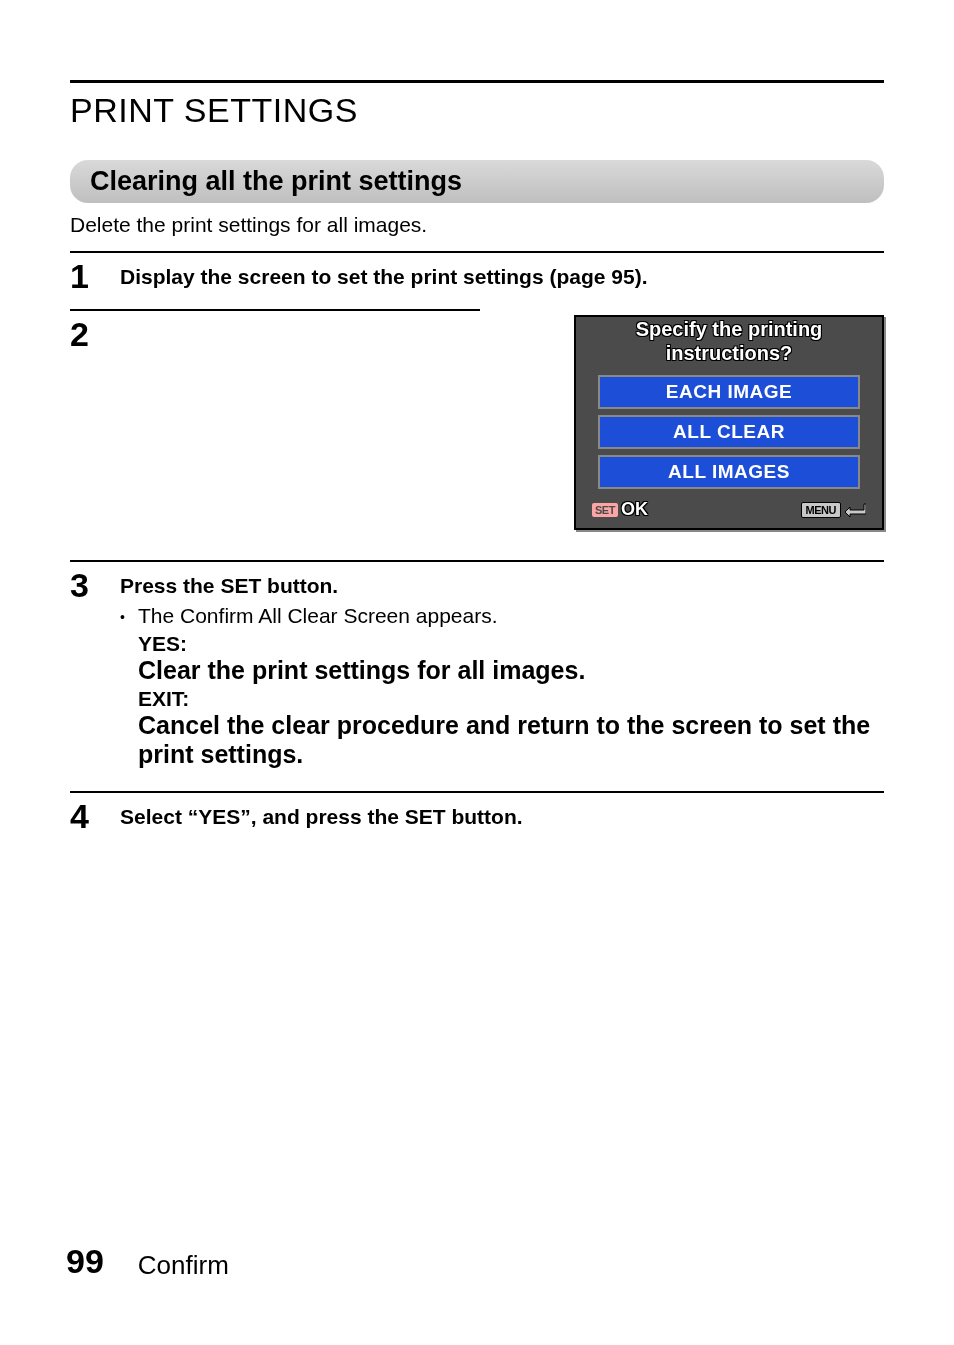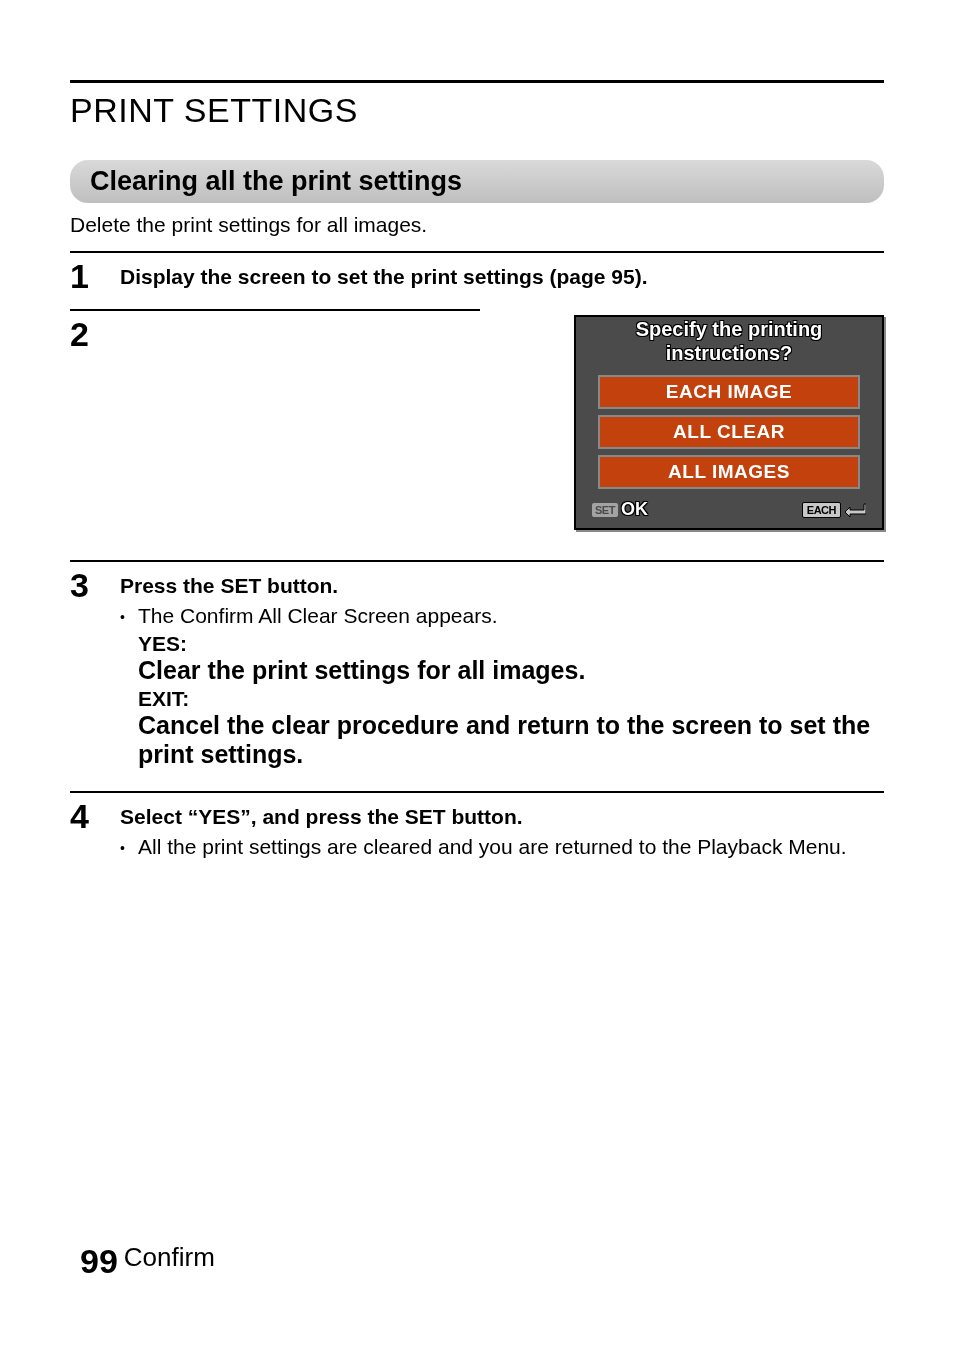--- a/index.html
+++ b/index.html
@@ -101,21 +101,21 @@
     .device-title {
       color: #fff;
       font-size: 20px;
       font-weight: bold;
       text-align: center;
       text-shadow: 1px 1px 0 #000, -1px -1px 0 #000, 1px -1px 0 #000, -1px 1px 0 #000;
       line-height: 1.2;
       margin-bottom: 10px;
     }
     .device-option {
-      background: #c2410c;
+      background: #1d4ed8;
       color: #fff;
       text-align: center;
       font-size: 19px;
       font-weight: bold;
       padding: 4px 0;
       margin: 6px 10px;
       border: 2px solid #888;
       letter-spacing: 0.5px;
     }
     .device-footer {
@@ -124,21 +124,21 @@
       align-items: center;
       margin-top: 10px;
       padding: 0 4px;
     }
     .set-badge {
       display: inline-flex;
       align-items: center;
       gap: 3px;
     }
     .set-box {
-      background: #a3a3a3;
+      background: #fca5a5;
       color: #4b4b4b;
       font-size: 11px;
       font-weight: bold;
       padding: 1px 3px;
       border-radius: 2px;
       letter-spacing: -0.5px;
     }
     .ok-text {
       color: #fff;
       font-size: 18px;
@@ -158,24 +158,24 @@
       padding: 1px 4px;
       border: 1px solid #000;
       border-radius: 2px;
       letter-spacing: -0.5px;
     }
     .return-icon svg { display: block; }
 
     .page-footer {
       position: absolute;
       bottom: 64px;
-      left: 80px;
-      display: flex;
-      align-items: flex-start;
-      gap: 6px;
+      left: 66px;
+      display: flex;
+      align-items: flex-end;
+      gap: 34px;
     }
     .page-num { font-size: 34px; font-weight: bold; }
     .page-lang { font-size: 26px; }
   </style>
 </head>
 <body>
 
 <div class="toprule"></div>
 <h1 class="page-title">PRINT SETTINGS</h1>
 
@@ -207,21 +207,21 @@
       </div>
       <div class="device-option">EACH IMAGE</div>
       <div class="device-option">ALL CLEAR</div>
       <div class="device-option">ALL IMAGES</div>
       <div class="device-footer">
         <span class="set-badge">
           <span class="set-box">SET</span>
           <span class="ok-text">OK</span>
         </span>
         <span class="menu-badge">
-          <span class="menu-box">EACH</span>
+          <span class="menu-box">MENU</span>
           <span class="return-icon">
             <svg width="22" height="16" viewBox="0 0 22 16">
               <path d="M20 2 L20 8 L6 8 L6 5 L1 10 L6 15 L6 12 L22 12 L22 2 Z" fill="#c8c8c8" stroke="#000" stroke-width="1"></path>
             </svg>
           </span>
         </span>
       </div>
     </div>
   </div>
 </div>
@@ -247,22 +247,19 @@
   </div>
 </div>
 
 <div style="height:20px"></div>
 
 <div class="full-rule"></div>
 <div class="step-row">
   <div class="step-num">4</div>
   <div class="step-body">
     <p class="step-heading">Select “YES”, and press the SET button.</p>
-    <ul class="bullet-list">
-      <li>All the print settings are cleared and you are returned to the Playback Menu.</li>
-    </ul>
   </div>
 </div>
 
 <div class="page-footer">
   <span class="page-num">99</span>
   <span class="page-lang">Confirm</span>
 </div>
 
 </body></html>

